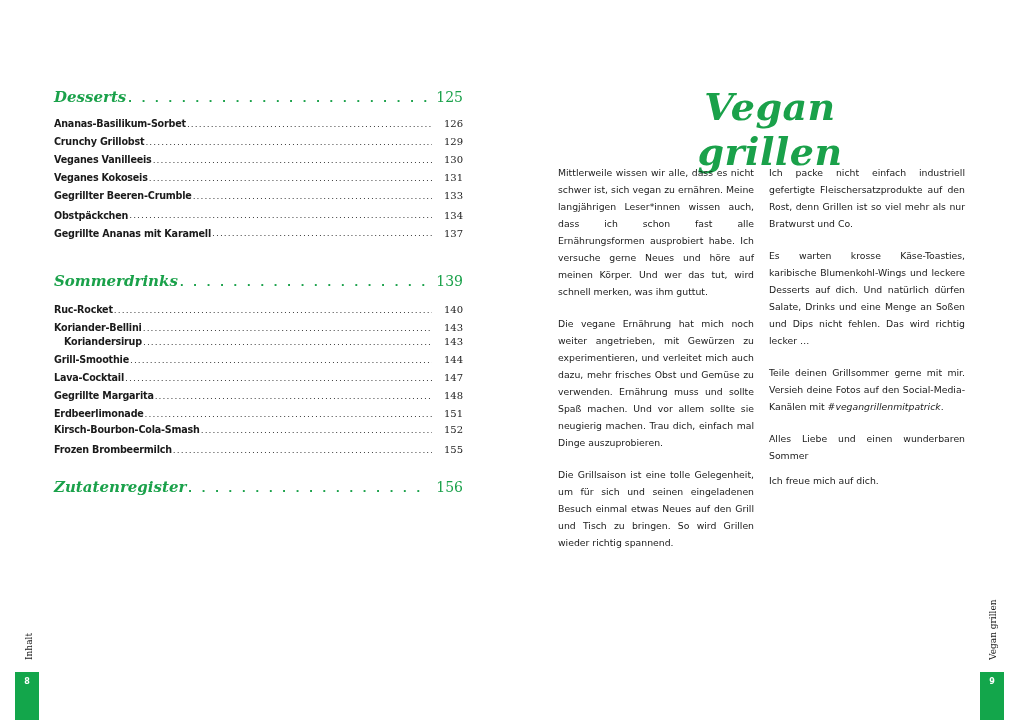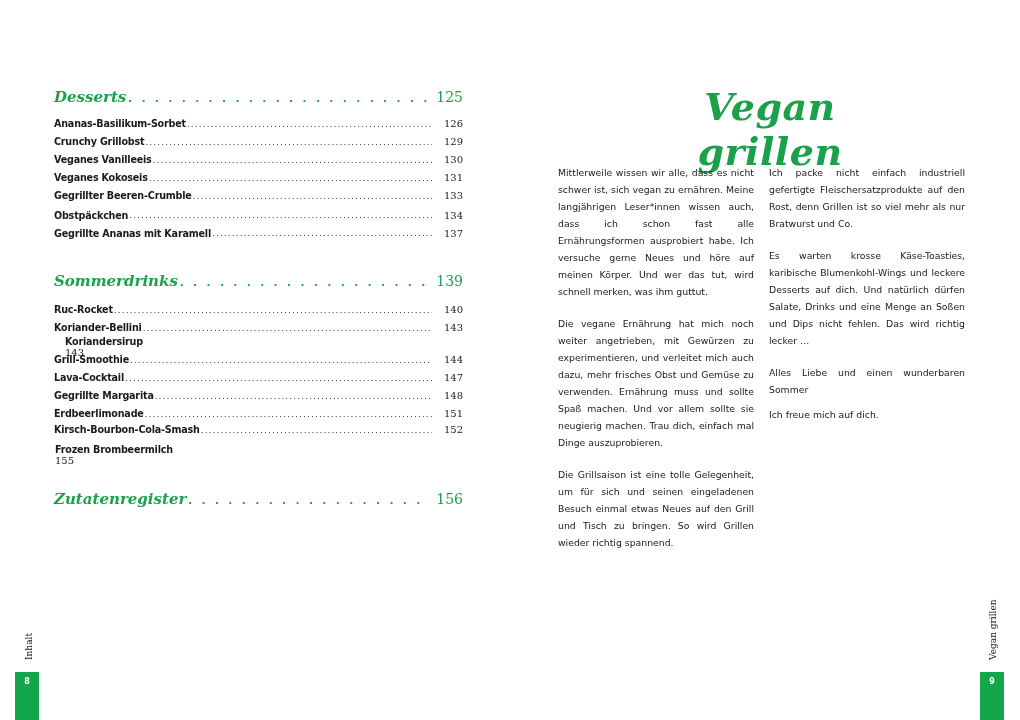--- a/index.html
+++ b/index.html
@@ -9,21 +9,21 @@
   .right { left:510px; width:510px; }
 
   
   .toc { position:absolute; left:54px; width:409px; }
   .toc-section { position:absolute; left:0; width:409px; display:flex; align-items:baseline; color:#1aa14a; }
   .toc-section .title { font-family:"DejaVu Serif", serif; font-style:italic; font-weight:bold; font-size:15px; white-space:nowrap; }
   .toc-section .dots { flex:1; overflow:hidden; white-space:nowrap; font-weight:bold; font-size:13px; letter-spacing:3.1px; margin:0 6px 0 2px; }
   .toc-section .dots::after { content:". . . . . . . . . . . . . . . . . . . . . . . . . . . . . . . . . . . . . . . . . . . . . . . . . . . . . . . . . . ."; }
   .toc-section .num { font-family:"DejaVu Serif", serif; font-size:14px; }
   .toc-row { position:absolute; left:0; width:409px; display:flex; align-items:baseline; font-family:"DejaVu Sans", sans-serif; font-size:9.6px; font-weight:bold; color:#1a1a1a; height:14px; }
-  .toc-row.sub { padding-left:10px; width:399px;flex-direction:column; }
+  .toc-row.sub { padding-left:10px; width:399px; }
   .toc-row .title { white-space:nowrap; letter-spacing:-0.2px; }
   .toc-row .dots { flex:1; overflow:hidden; white-space:nowrap; font-weight:normal; font-size:9px; letter-spacing:1.1px; margin:0 12px 0 1px; color:#333; }
   .toc-row .dots::after { content:"............................................................................................................................................................................................"; }
   .toc-row .num { font-family:"DejaVu Serif", serif; font-weight:normal; font-size:10px; min-width:18px; text-align:right; }
 
   
   .chapter-title { position:absolute; left:130px; top:84px; width:260px; text-align:center; font-family:"DejaVu Serif", serif; font-style:italic; font-weight:bold; font-size:38px; color:#1aa14a; letter-spacing:0.5px; }
   .col { position:absolute; top:164px; width:196px; font-family:"DejaVu Sans", sans-serif; font-size:9.3px; line-height:17px; color:#1a1a1a; text-align:justify; hyphens:manual; }
   .col p { margin:0 0 15px 0; }
   .col1 { left:48px; }
@@ -120,27 +120,27 @@
     <div class="toc-row" style="top:408px;">
         <span class="title">Erdbeerlimonade</span>
         <span class="dots"></span>
         <span class="num">151</span>
       </div>
     <div class="toc-row" style="top:424px;">
         <span class="title">Kirsch-Bourbon-Cola-Smash</span>
         <span class="dots"></span>
         <span class="num">152</span>
       </div>
-    <div class="toc-row" style="top:444px;flex-direction:column;">
+    <div class="toc-row" style="top:444px;">
         <span class="title">Frozen Brombeermilch</span>
         <span class="dots"></span>
         <span class="num">155</span>
       </div>
 
-    <div class="toc-section" style="top:490px;justify-content:center;">
+    <div class="toc-section" style="top:478px;justify-content:center;">
       <span class="title">Zutatenregister</span>
       <span class="dots"></span>
       <span class="num">156</span>
     </div>
   </div>
 
   <div class="side-label" style="left:24px; top:660px;">Inhalt</div>
   <div class="page-tab" style="left:15px;">8</div>
 </div>
 
@@ -149,19 +149,20 @@
 
   <div class="col col1">
     <p>Mittlerweile wissen wir alle, dass es nicht schwer ist, sich vegan zu ernähren. Meine langjährigen Leser*innen wissen auch, dass ich schon fast alle Ernährungsformen ausprobiert habe. Ich versuche gerne Neues und höre auf meinen Körper. Und wer das tut, wird schnell merken, was ihm guttut.</p>
     <p>Die vegane Ernährung hat mich noch weiter angetrieben, mit Gewürzen zu experimentieren, und verleitet mich auch dazu, mehr frisches Obst und Gemüse zu verwenden. Ernährung muss und sollte Spaß machen. Und vor allem sollte sie neugierig machen. Trau dich, einfach mal Dinge auszuprobieren.</p>
     <p>Die Grillsaison ist eine tolle Gelegenheit, um für sich und seinen eingeladenen Besuch einmal etwas Neues auf den Grill und Tisch zu bringen. So wird Grillen wieder richtig spannend.</p>
   </div>
 
   <div class="col col2">
     <p>Ich packe nicht einfach industriell gefertigte Fleischersatzprodukte auf den Rost, denn Grillen ist so viel mehr als nur Bratwurst und Co.</p>
     <p>Es warten krosse Käse-Toasties, karibische Blumenkohl-Wings und leckere Desserts auf dich. Und natürlich dürfen Salate, Drinks und eine Menge an Soßen und Dips nicht fehlen. Das wird richtig lecker …</p>
+    <p><span>Teile deinen Grillsommer gerne mit mir. Versieh deine Fotos auf den Social-Media-Kanälen mit </span><span class="hashtag">#vegangrillenmitpatrick</span><span>.</span></p>
     <p style="margin-bottom:8px;">Alles Liebe und einen wunderbaren Sommer</p>
     <p>Ich freue mich auf dich.</p>
   </div>
 
   <div class="side-label" style="left:478px; top:660px;">Vegan grillen</div>
   <div class="page-tab" style="left:470px;">9</div>
 </div>
 
 </body></html>

